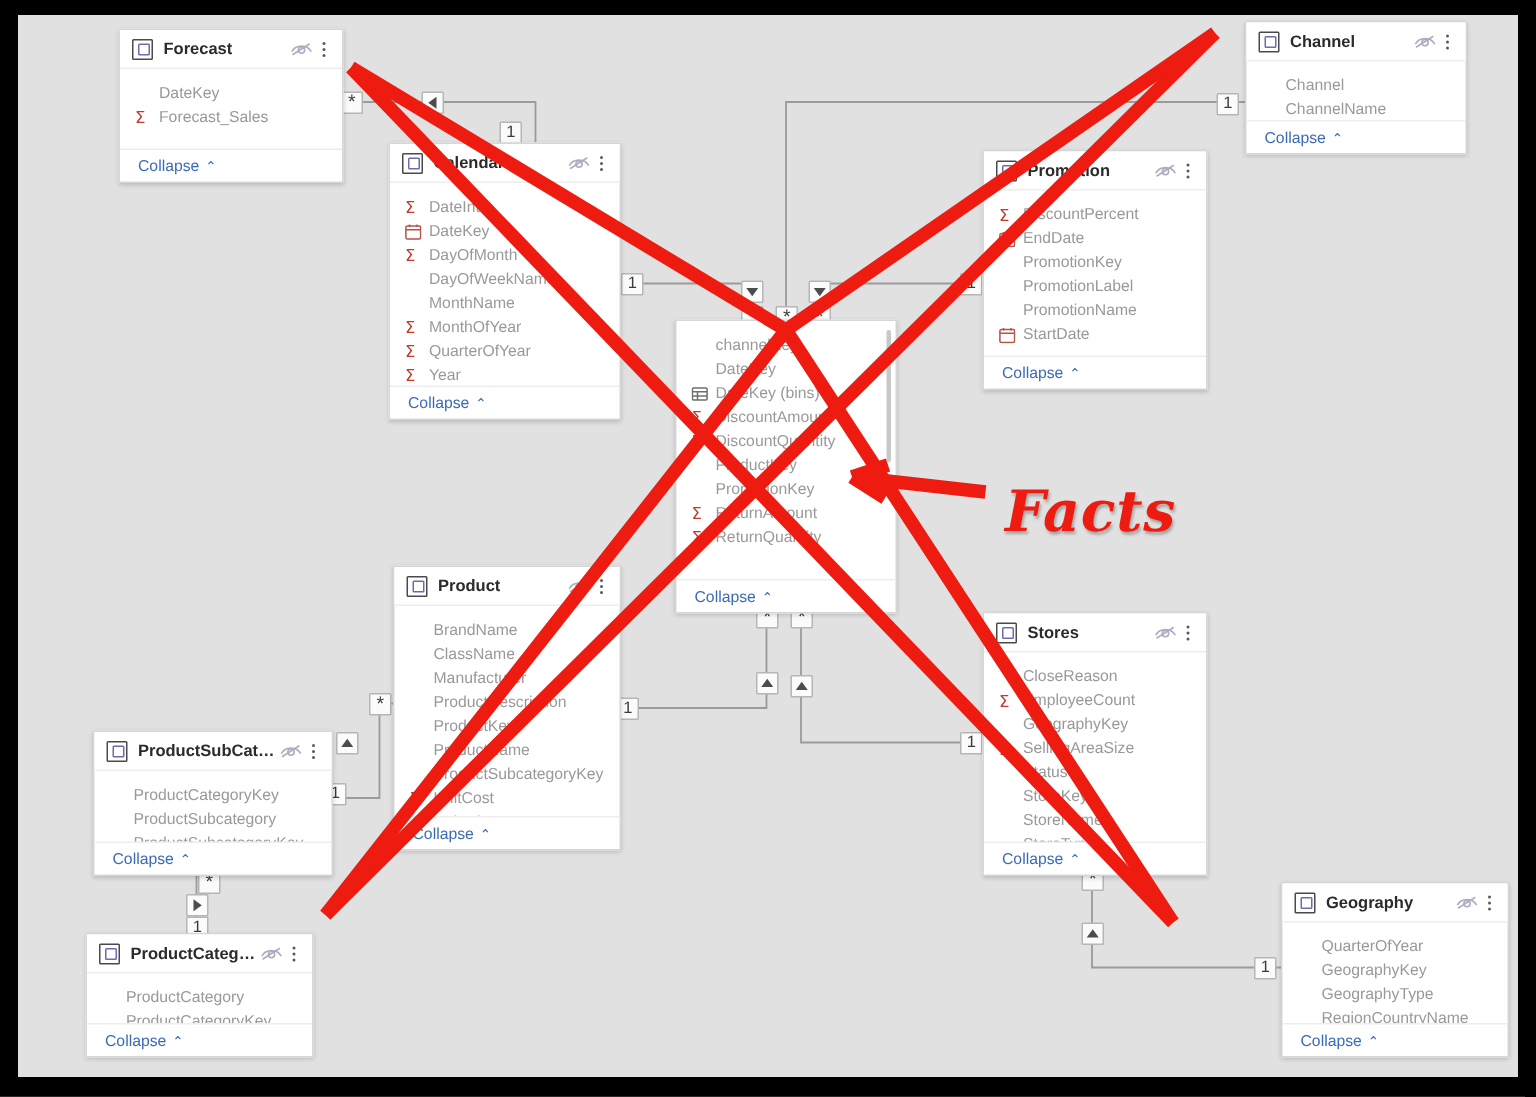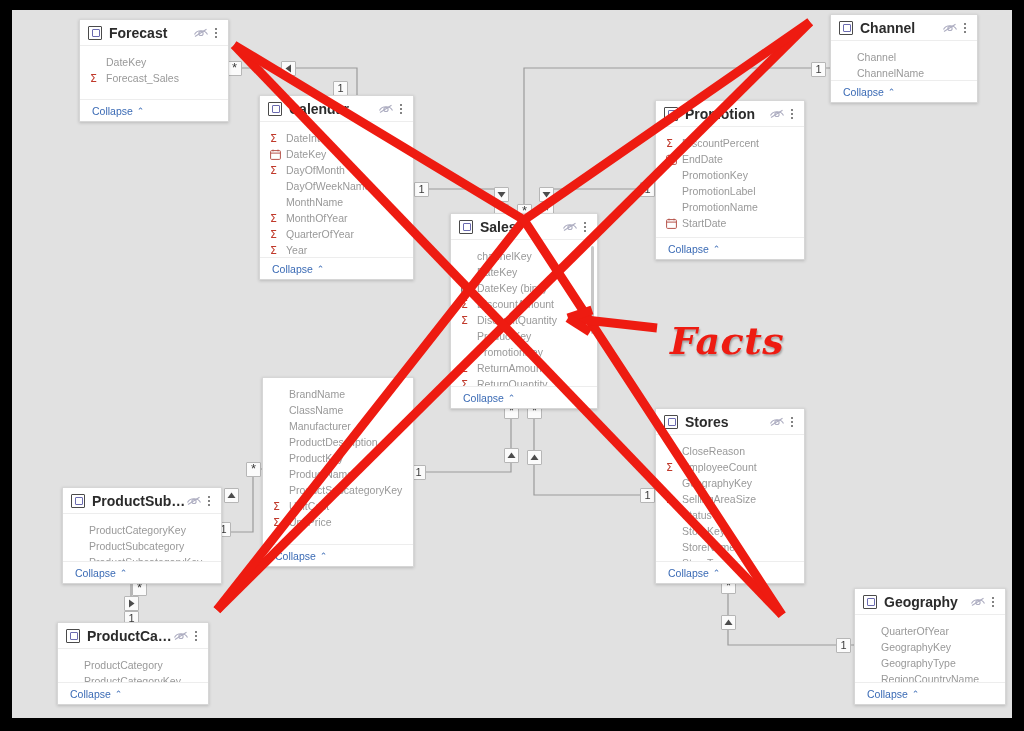--- a/index.html
+++ b/index.html
@@ -97,21 +97,21 @@
   }
   .tc-icon::after {
     content: "";
     position: absolute;
     left: 2.5px; top: 2.5px;
     width: 6px; height: 6px;
     border: 1.3px solid #6b6bb0;
     border-radius: 1px;
   }
   .tc-title {
-    font-size: 14px;
+    font-size: 11px;
     font-weight: bold;
     color: #2b2b2b;
     white-space: nowrap;
     overflow: hidden;
     text-overflow: ellipsis;
     flex: 1 1 auto;
   }
   .tc-eye {
     flex: none;
     width: 16px; height: 14px;
@@ -423,36 +423,20 @@
               </span>
               <span class="f-name">StartDate</span>
             </div>
           </div>
           <div class="tc-collapse">
             <span>Collapse</span>
             <span class="chev">⌃</span>
           </div>
         </div>
         <div class="table-card" style="left: 438px; top: 203px; width: 148px; height: 196px;">
-          <div class="tc-header">
-            <span class="tc-icon"></span>
-            <span class="tc-title">Sales</span>
-            <span class="tc-eye">
-              <svg viewBox="0 0 16 12" width="16" height="12">
-                <path d="M1.5 8.5 C4 3.5, 12 3.5, 14.5 8.5" fill="none" stroke="#6b6b8f" stroke-width="1.1"></path>
-                <circle cx="8" cy="7.4" r="2.1" fill="none" stroke="#6b6b8f" stroke-width="1.1"></circle>
-                <path d="M2 10.5 L13.5 3.2" stroke="#6b6b8f" stroke-width="1.1"></path>
-              </svg>
-            </span>
-            <span class="tc-dots">
-              <i></i>
-              <i></i>
-              <i></i>
-            </span>
-          </div>
           <div class="tc-fields">
             <div class="tc-field">
               <span class="f-glyph"></span>
               <span class="f-name">channelKey</span>
             </div>
             <div class="tc-field">
               <span class="f-glyph"></span>
               <span class="f-name">DateKey</span>
             </div>
             <div class="tc-field">
@@ -491,20 +475,36 @@
               <span class="f-name">ReturnQuantity</span>
             </div>
             <div class="tc-scroll"></div>
           </div>
           <div class="tc-collapse">
             <span>Collapse</span>
             <span class="chev">⌃</span>
           </div>
         </div>
         <div class="table-card" style="left: 250px; top: 367px; width: 152px; height: 190px;">
+          <div class="tc-header">
+            <span class="tc-icon"></span>
+            <span class="tc-title">Product</span>
+            <span class="tc-eye">
+              <svg viewBox="0 0 16 12" width="16" height="12">
+                <path d="M1.5 8.5 C4 3.5, 12 3.5, 14.5 8.5" fill="none" stroke="#6b6b8f" stroke-width="1.1"></path>
+                <circle cx="8" cy="7.4" r="2.1" fill="none" stroke="#6b6b8f" stroke-width="1.1"></circle>
+                <path d="M2 10.5 L13.5 3.2" stroke="#6b6b8f" stroke-width="1.1"></path>
+              </svg>
+            </span>
+            <span class="tc-dots">
+              <i></i>
+              <i></i>
+              <i></i>
+            </span>
+          </div>
           <div class="tc-fields">
             <div class="tc-field">
               <span class="f-glyph"></span>
               <span class="f-name">BrandName</span>
             </div>
             <div class="tc-field">
               <span class="f-glyph"></span>
               <span class="f-name">ClassName</span>
             </div>
             <div class="tc-field">

